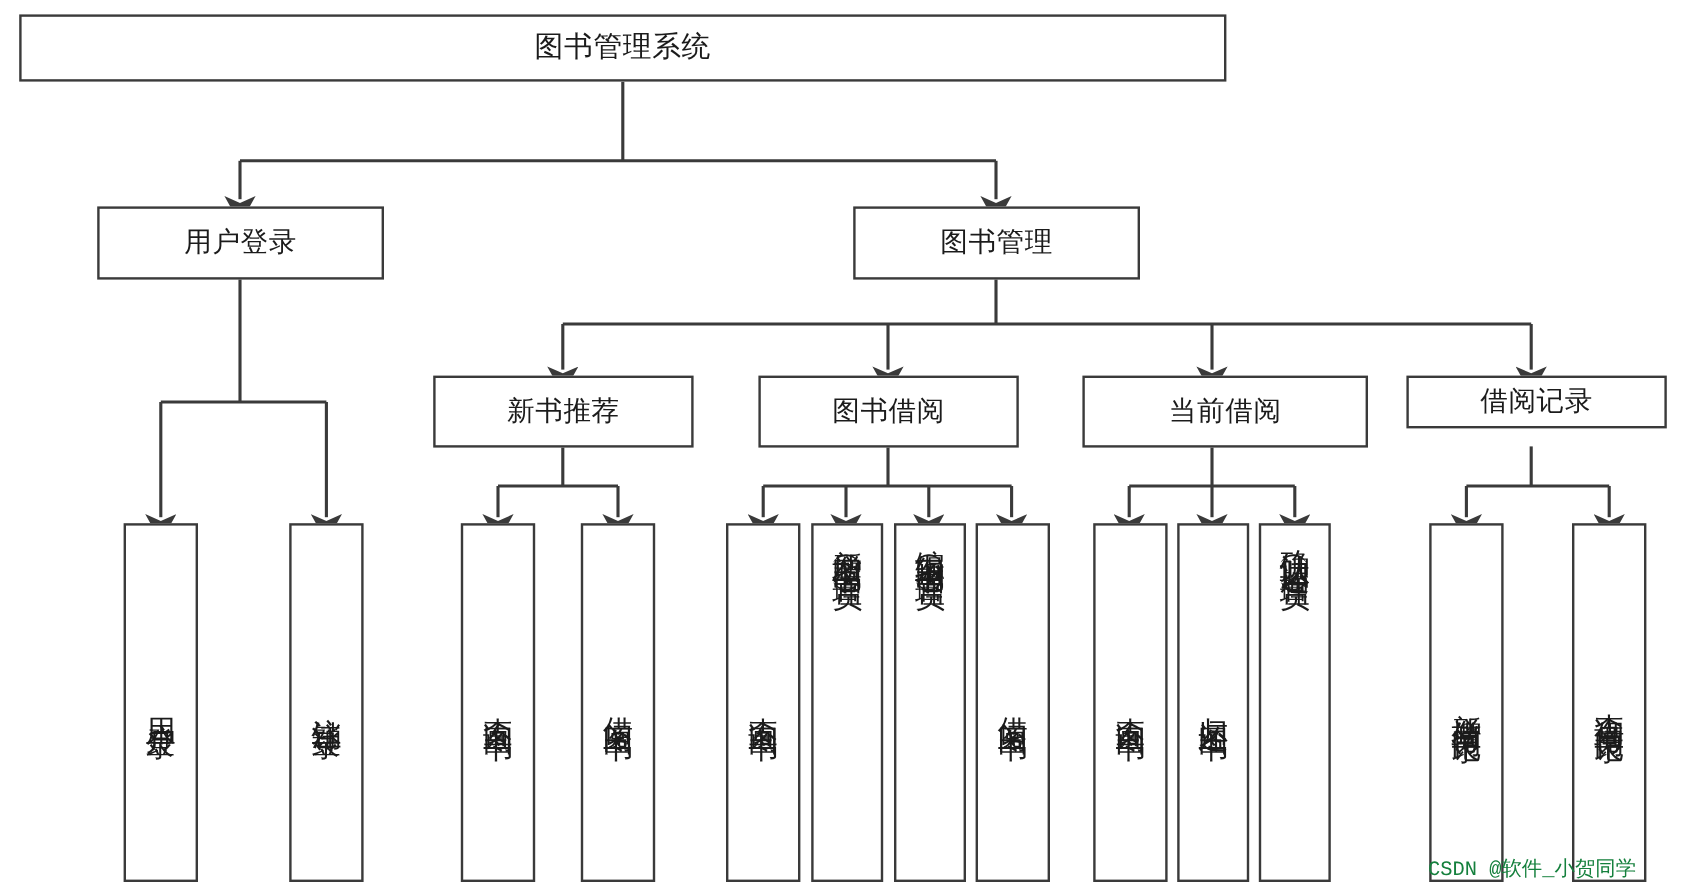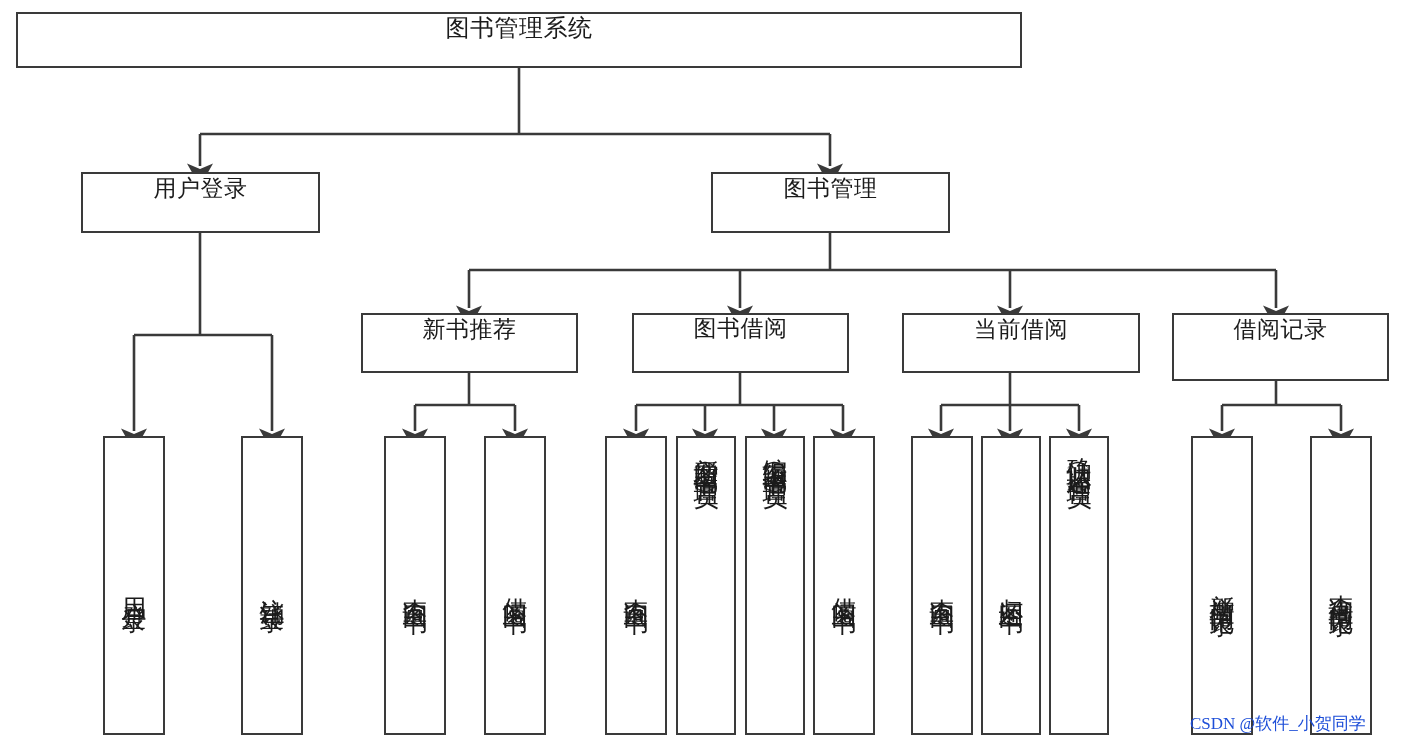--- a/index.html
+++ b/index.html
@@ -25,21 +25,21 @@
     width: 1405px;
     height: 747px;
     pointer-events: none;
   }
   .node {
     position: absolute;
     box-sizing: border-box;
     background: #ffffff;
     border: 2.5px solid #3a3a3a;
     display: flex;
-    align-items: flex-start;
+    align-items: center;
     justify-content: center;
     z-index: 2;
   }
   .node .label {
     color: #1b1b1b;
     line-height: 1.22;
     white-space: nowrap;
     letter-spacing: 0.5px;
   }
   
@@ -64,24 +64,24 @@
     letter-spacing: 4px;
     white-space: nowrap;
   }
   .node.vert.mid { align-items: center; }
   .node.vert.top { align-items: flex-start; }
   .watermark {
     position: absolute;
     left: 1190px;
     top: 712px;
     font-size: 17px;
-    color: #1d4ed8;
+    color: #15803d;
     white-space: nowrap;
     z-index: 5;
-    font-family: Liberation Serif, serif;
+    font-family: Liberation Mono, monospace;
   }
 </style>
 </head>
 <body>
 
 <div id="canvas">
 
   <svg id="edges" viewBox="0 0 1405 747" width="1405" height="747">
     <defs>
       <marker id="arrow" markerWidth="9" markerHeight="10" refX="1" refY="5" orient="auto" markerUnits="strokeWidth">
@@ -149,21 +149,21 @@
   </div>
 
   <div class="node horiz" style="left:632px; top:313px; width:217px; height:60px;font-family:Liberation Serif, serif;">
     <span class="label">图书借阅</span>
   </div>
 
   <div class="node horiz" style="left:902px; top:313px; width:238px; height:60px;">
     <span class="label">当前借阅</span>
   </div>
 
-  <div class="node horiz" style="left:1172px; top:313px; width:217px; height:68px;">
+  <div class="node horiz" style="left:1172px; top:313px; width:217px; height:44px;">
     <span class="label">借阅记录</span>
   </div>
 
   <div class="node vert mid" style="left:103px; top:436px; width:62px; height:299px;">
     <span class="label">用户登录</span>
   </div>
 
   <div class="node vert mid" style="left:241px; top:436px; width:62px; height:299px;">
     <span class="label">注销登录</span>
   </div>

